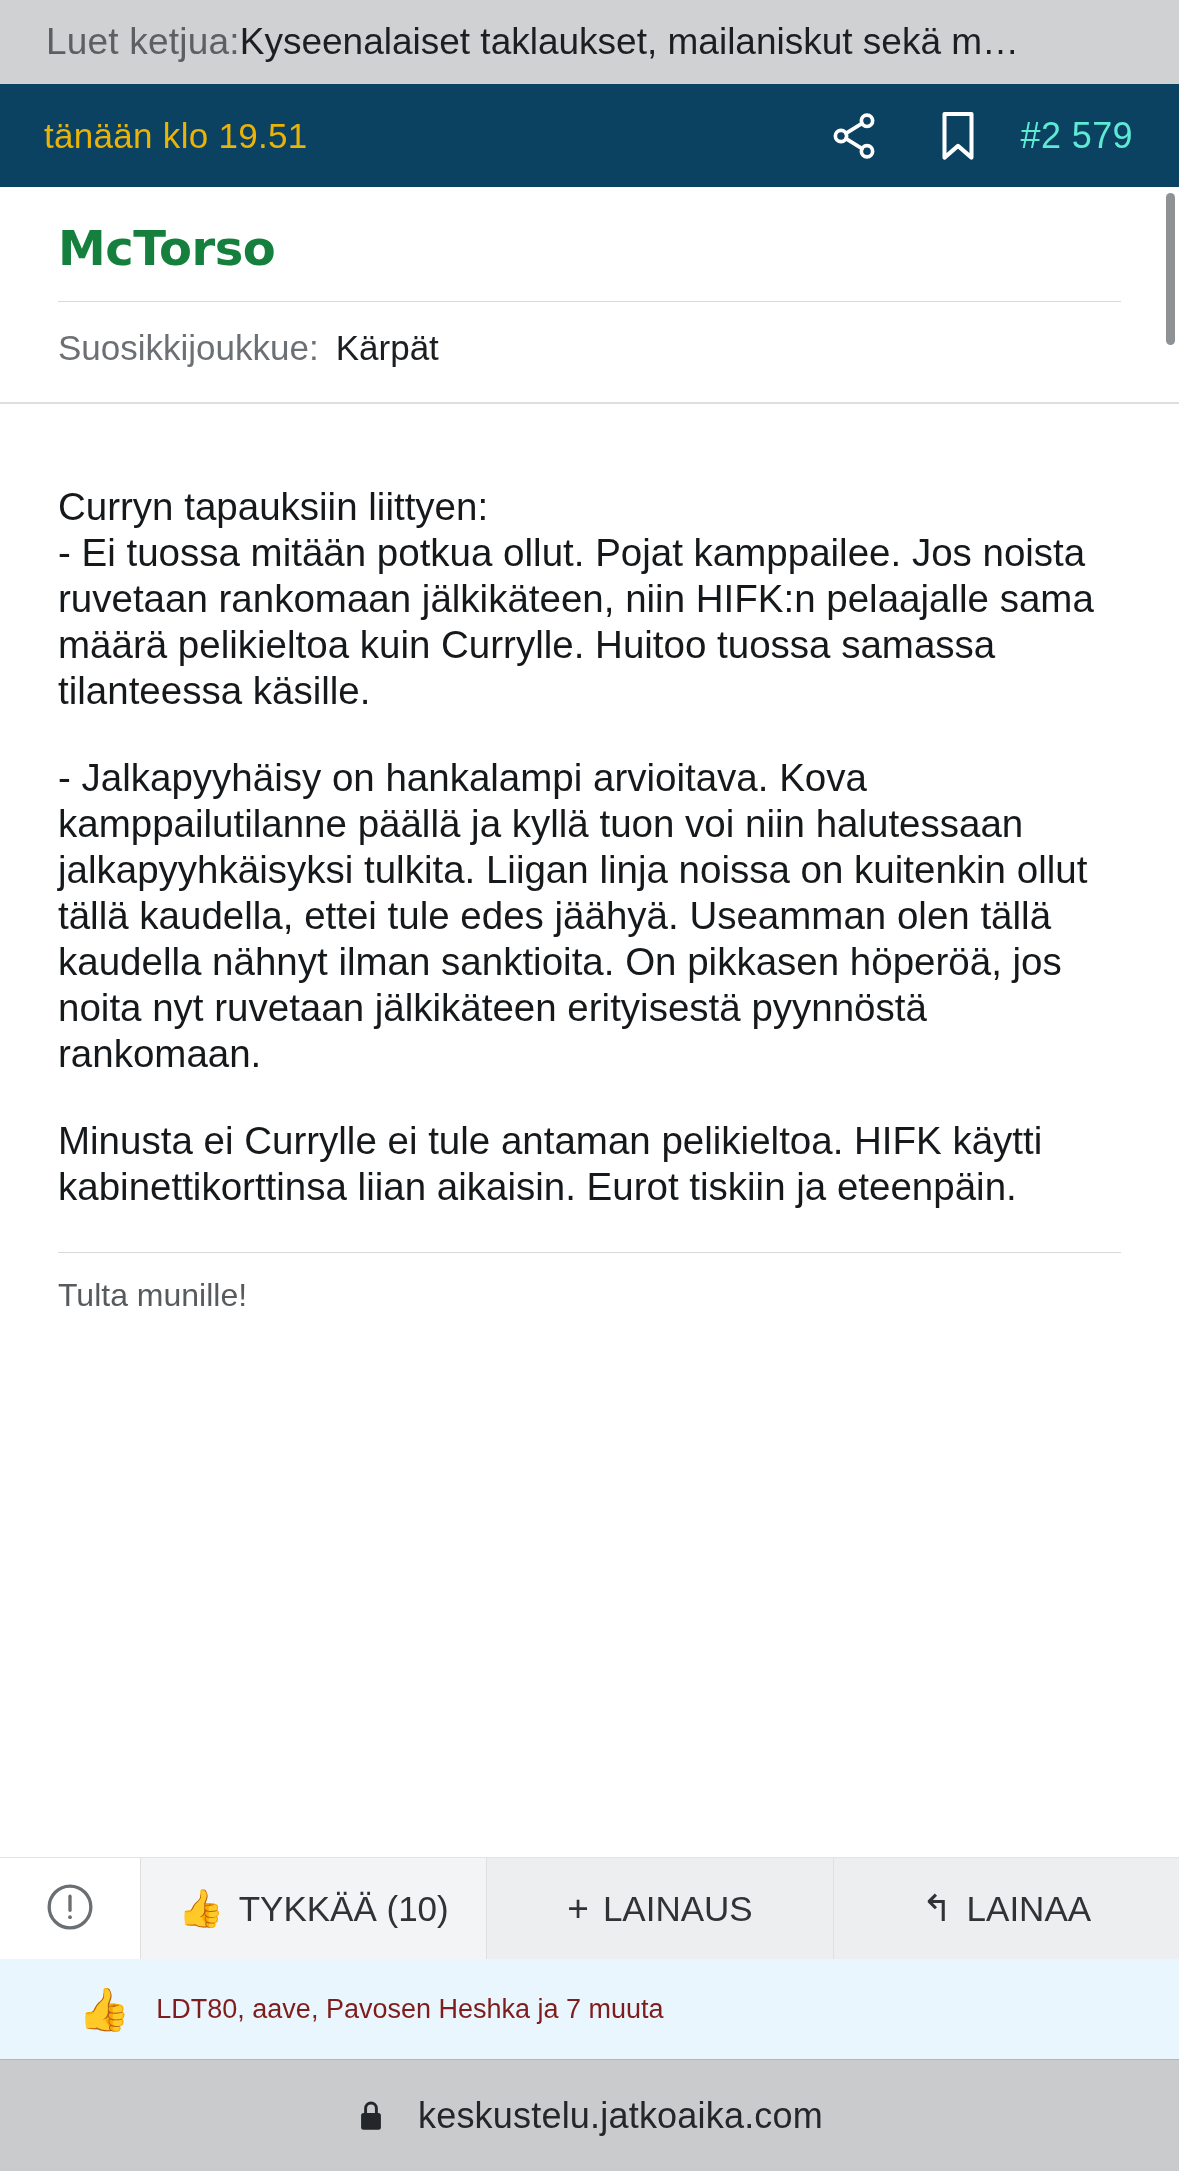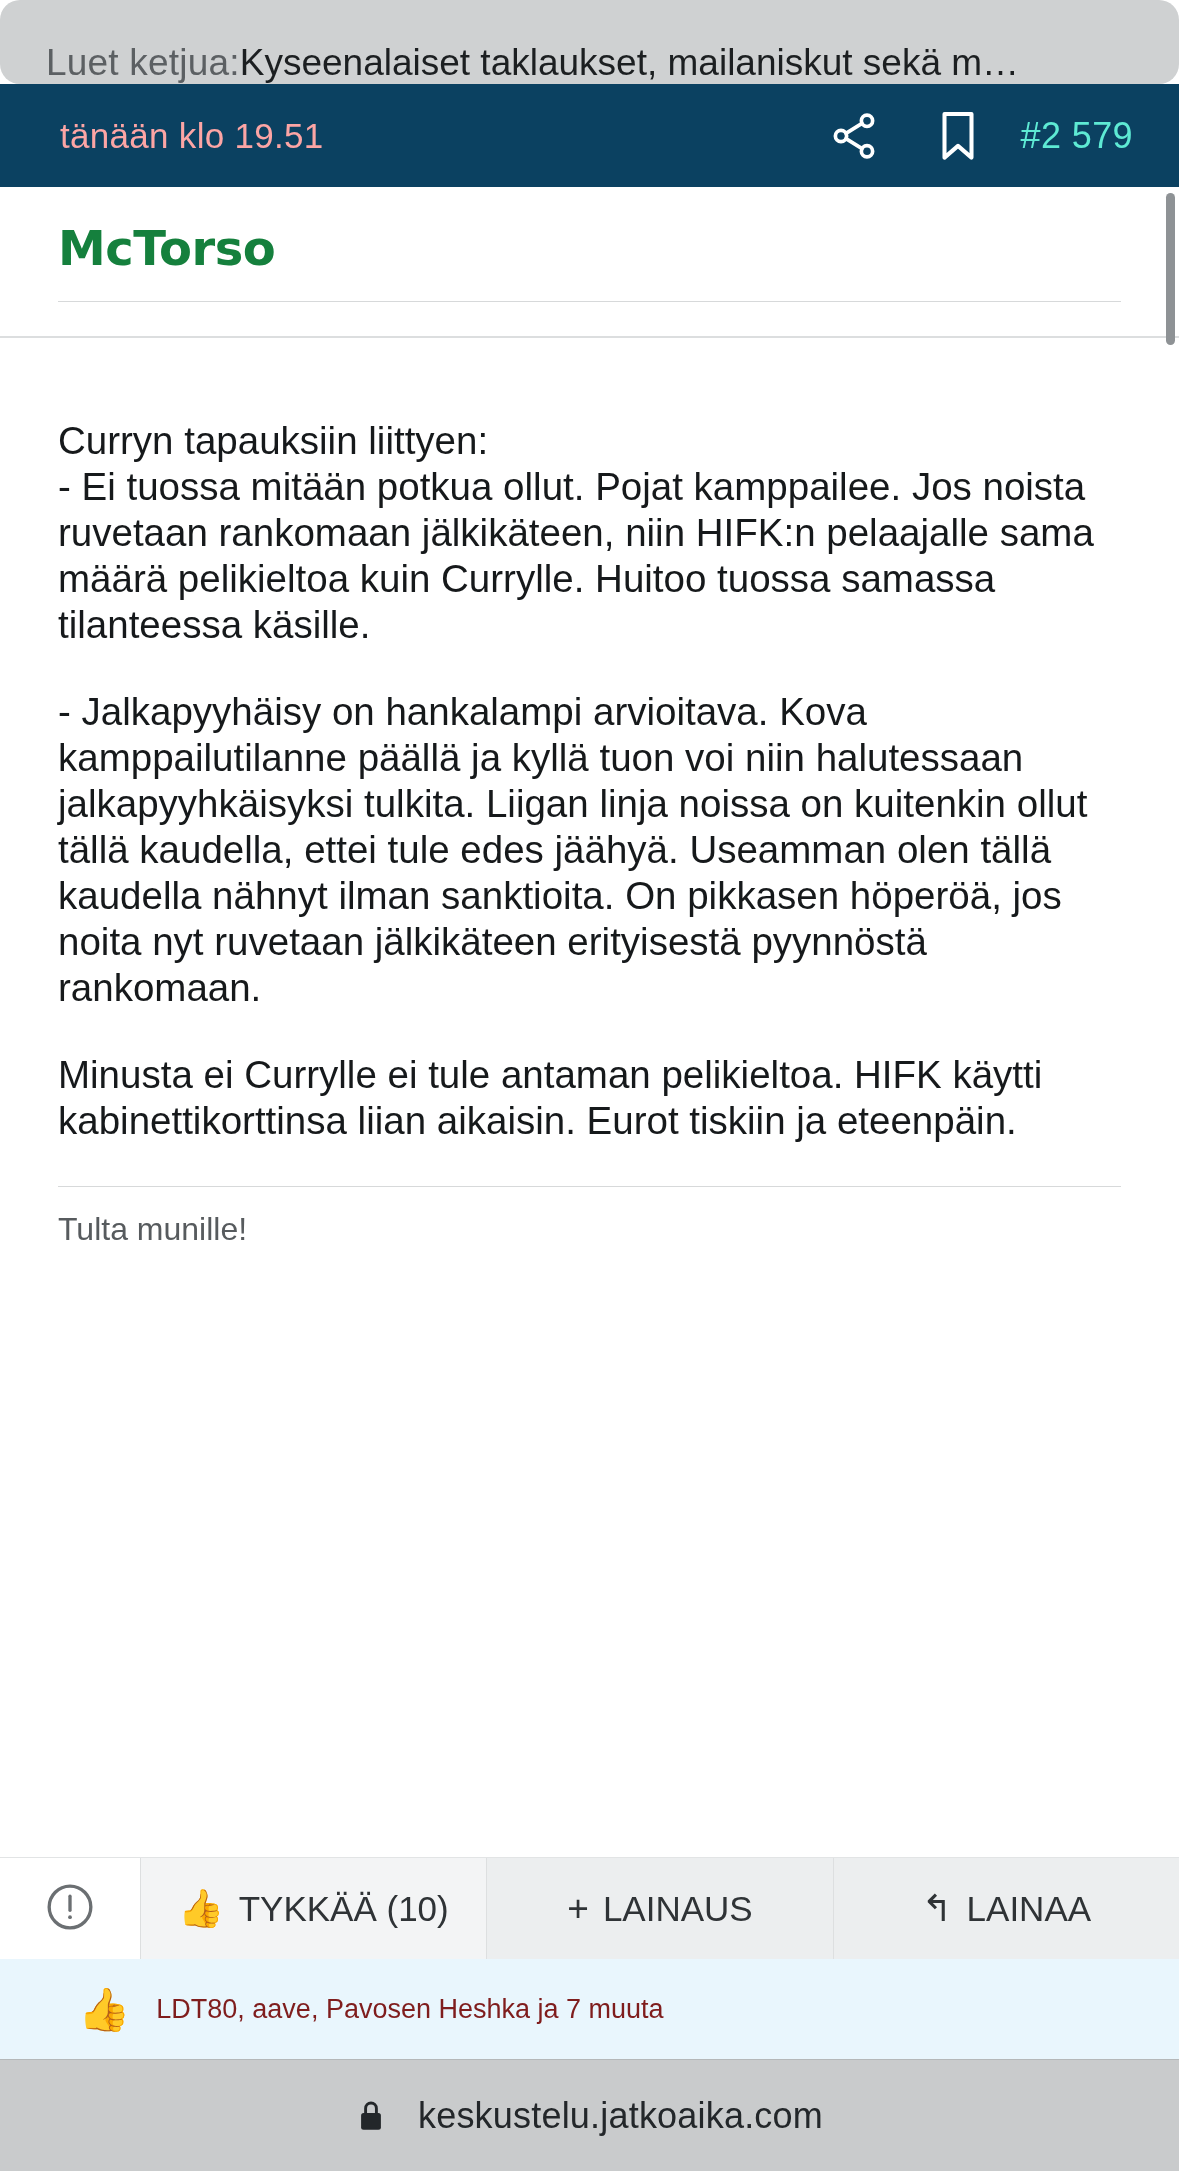--- a/index.html
+++ b/index.html
@@ -17,26 +17,25 @@
     background: #ffffff;
     display: flex;
     flex-direction: column;
   }
 
   
   .breadcrumb-bar {
     height: 84px;
     background: #cfd1d2;
     display: flex;
-    align-items: flex-end;
+    align-items: center;
     padding: 0 46px;
     flex: 0 0 auto;
     overflow: hidden;
     white-space: nowrap;
-    border-radius: 20px;
   }
   .breadcrumb-prefix {
     font-size: 37px;
     color: #5c6063;
     letter-spacing: .2px;
   }
   .breadcrumb-title {
     font-size: 37px;
     color: #1c1f21;
     margin-left: 0;
@@ -49,23 +48,23 @@
     height: 103px;
     background: #0b4161;
     display: flex;
     align-items: stretch;
     flex: 0 0 auto;
     color: #ffffff;
   }
   .post-time {
     display: flex;
     align-items: center;
-    padding-left: 60px;
+    padding-left: 44px;
     font-size: 35px;
-    color: #fca5a5;
+    color: #eab308;
     flex: 1 1 auto;
     letter-spacing: .3px;
   }
   .badge-new {
     width: 101px;
     background: #29b6f6;
     color: #ffffff;
     display: flex;
     align-items: center;
     justify-content: center;
@@ -279,20 +278,24 @@
 
   <div class="body-area">
 
     <div class="scrollbar-track">
       <div class="scrollbar-thumb"></div>
     </div>
 
     <div class="author-block">
       <div class="author-name">McTorso</div>
       <div class="author-rule"></div>
+      <div class="fav-row">
+        <span class="fav-label">Suosikkijoukkue:</span>
+        <span class="fav-value">Kärpät</span>
+      </div>
     </div>
 
     <div class="section-divider"></div>
 
     <div class="message">
       <p style="white-space: pre-line;">Curryn tapauksiin liittyen:
 - Ei tuossa mitään potkua ollut. Pojat kamppailee. Jos noista ruvetaan rankomaan jälkikäteen, niin HIFK:n pelaajalle sama määrä pelikieltoa kuin Currylle. Huitoo tuossa samassa tilanteessa käsille.</p>
       <div class="spacer"></div>
       <p>- Jalkapyyhäisy on hankalampi arvioitava. Kova kamppailutilanne päällä ja kyllä tuon voi niin halutessaan jalkapyyhkäisyksi tulkita. Liigan linja noissa on kuitenkin ollut tällä kaudella, ettei tule edes jäähyä. Useamman olen tällä kaudella nähnyt ilman sanktioita. On pikkasen höperöä, jos noita nyt ruvetaan jälkikäteen erityisestä pyynnöstä rankomaan.</p>
       <div class="spacer"></div>

